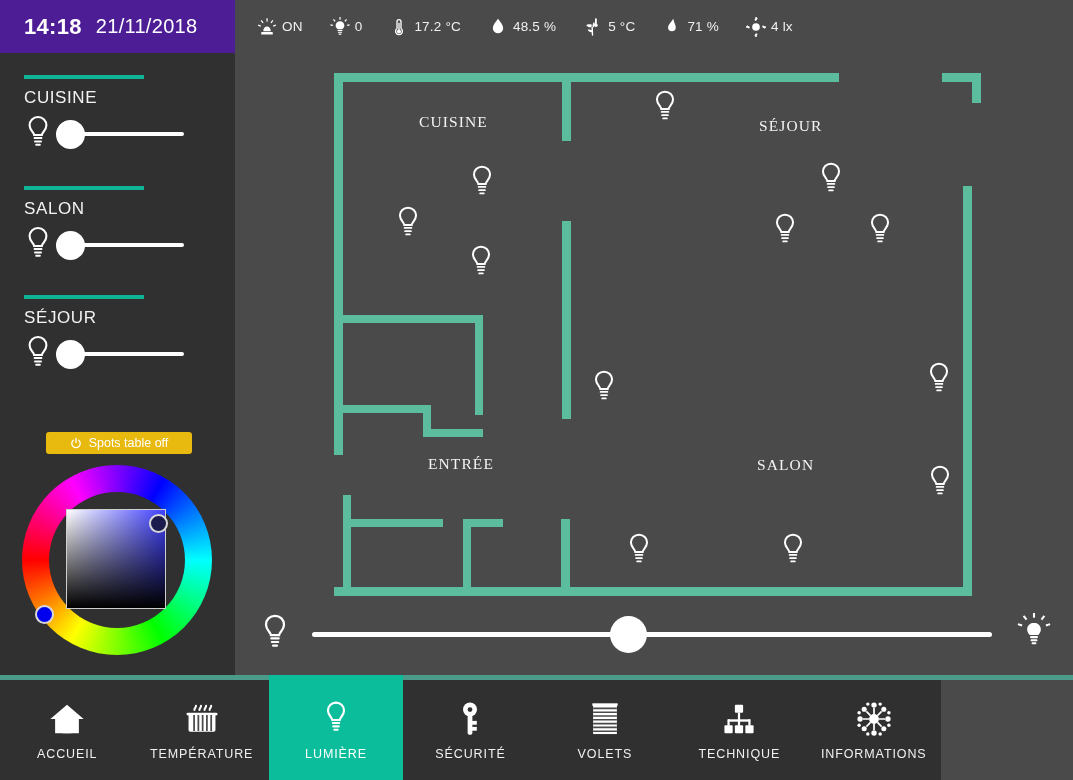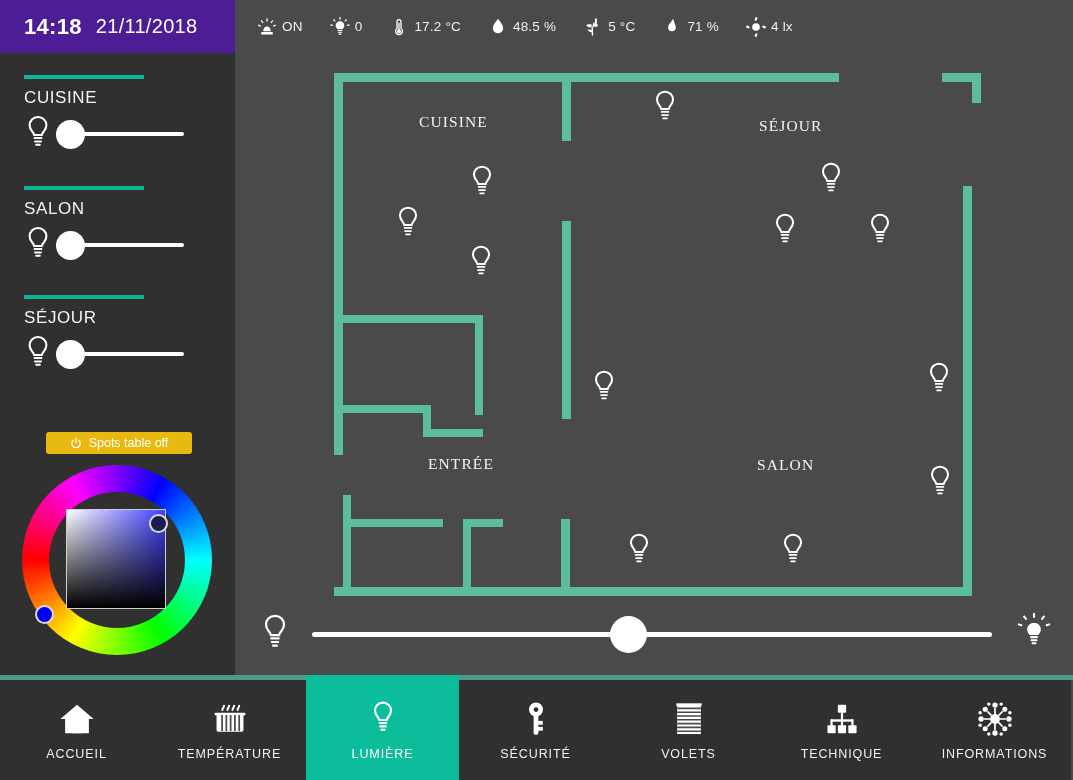--- a/index.html
+++ b/index.html
@@ -109,21 +109,21 @@
   }
   #ms-knob {
     position: absolute; left: 375px; top: 18px; width: 37px; height: 37px;
     border-radius: 50%; background: #fff;
   }
   #ms-left-ico { position: absolute; left: 25px; top: 14px; width: 30px; height: 44px; }
   #ms-right-ico { position: absolute; left: 782px; top: 14px; width: 34px; height: 44px; }
 
   
   #navbar {
-    position: absolute; left: 0; top: 675px; width: 1071px; height: 105px;
+    position: absolute; left: 0; top: 675px; width: 941px; height: 105px;
     background: #303030; display: flex;
   }
   #nav-topline { position: absolute; left: 0; top: 0; width: 1073px; height: 5px; background: #4a9c88; }
   .nav-item {
     flex: 1; display: flex; flex-direction: column;
     align-items: center; justify-content: center; gap: 9px;
     cursor: pointer; padding-top: 6px; position: relative;
   }
   .nav-item.active { background: #0bbd9b; align-items: center; }
   .nav-ico { width: 38px; height: 38px; display: block; }

